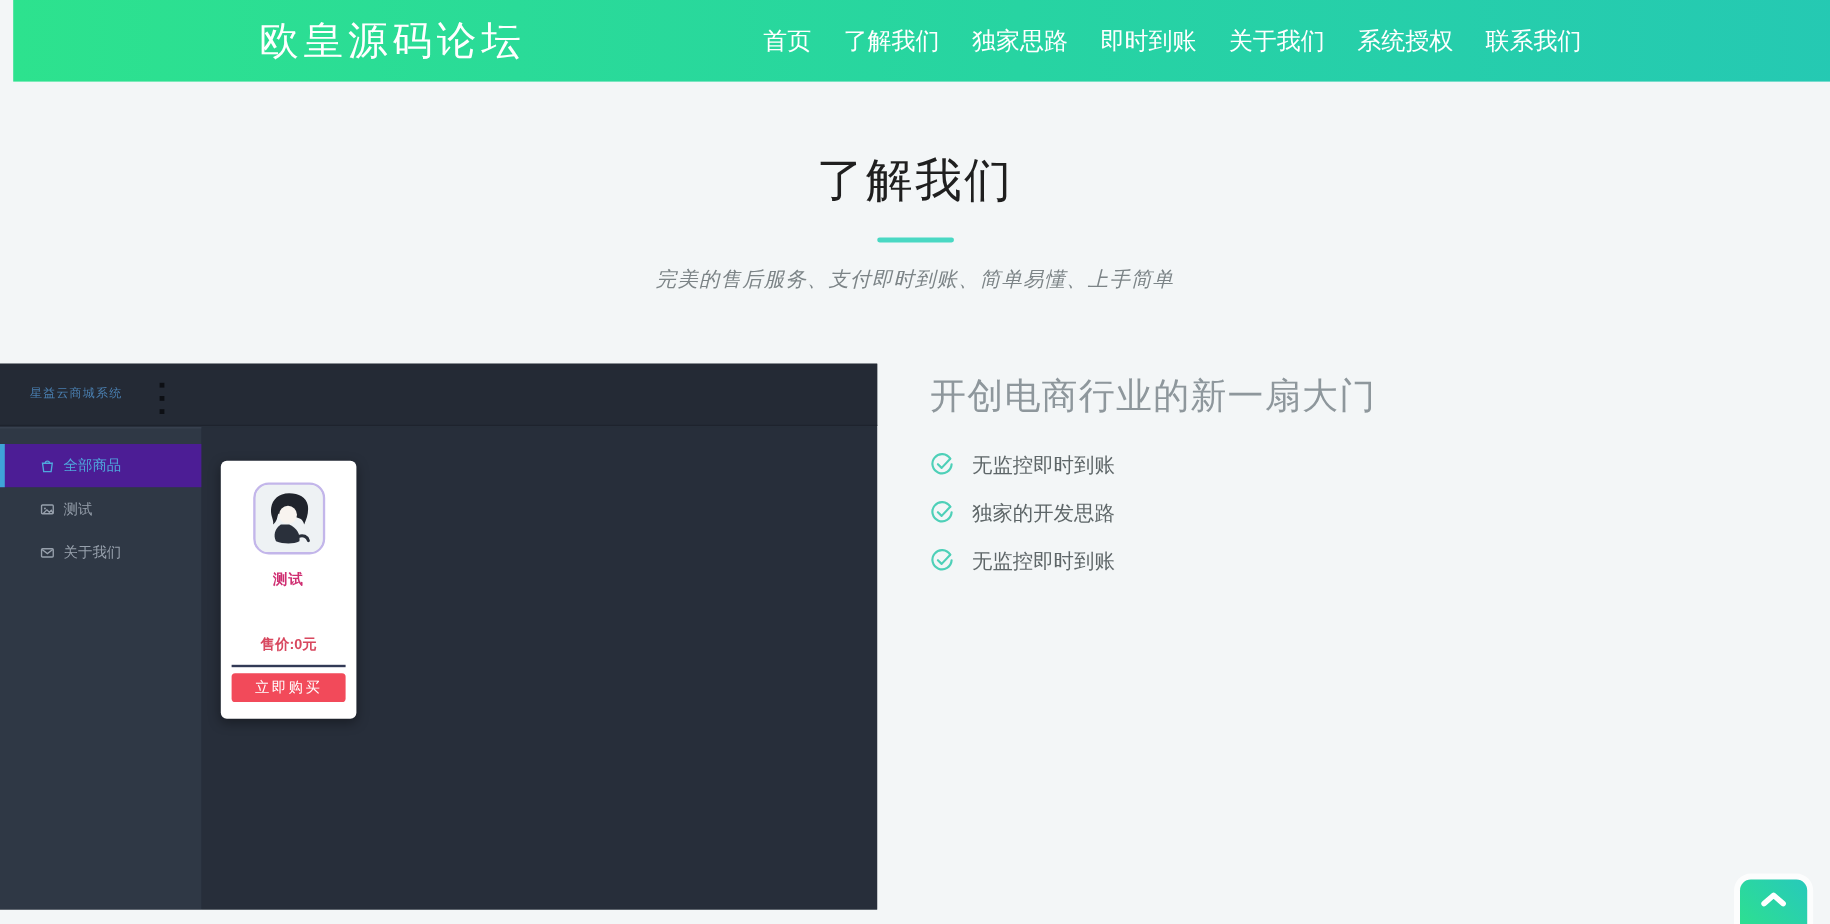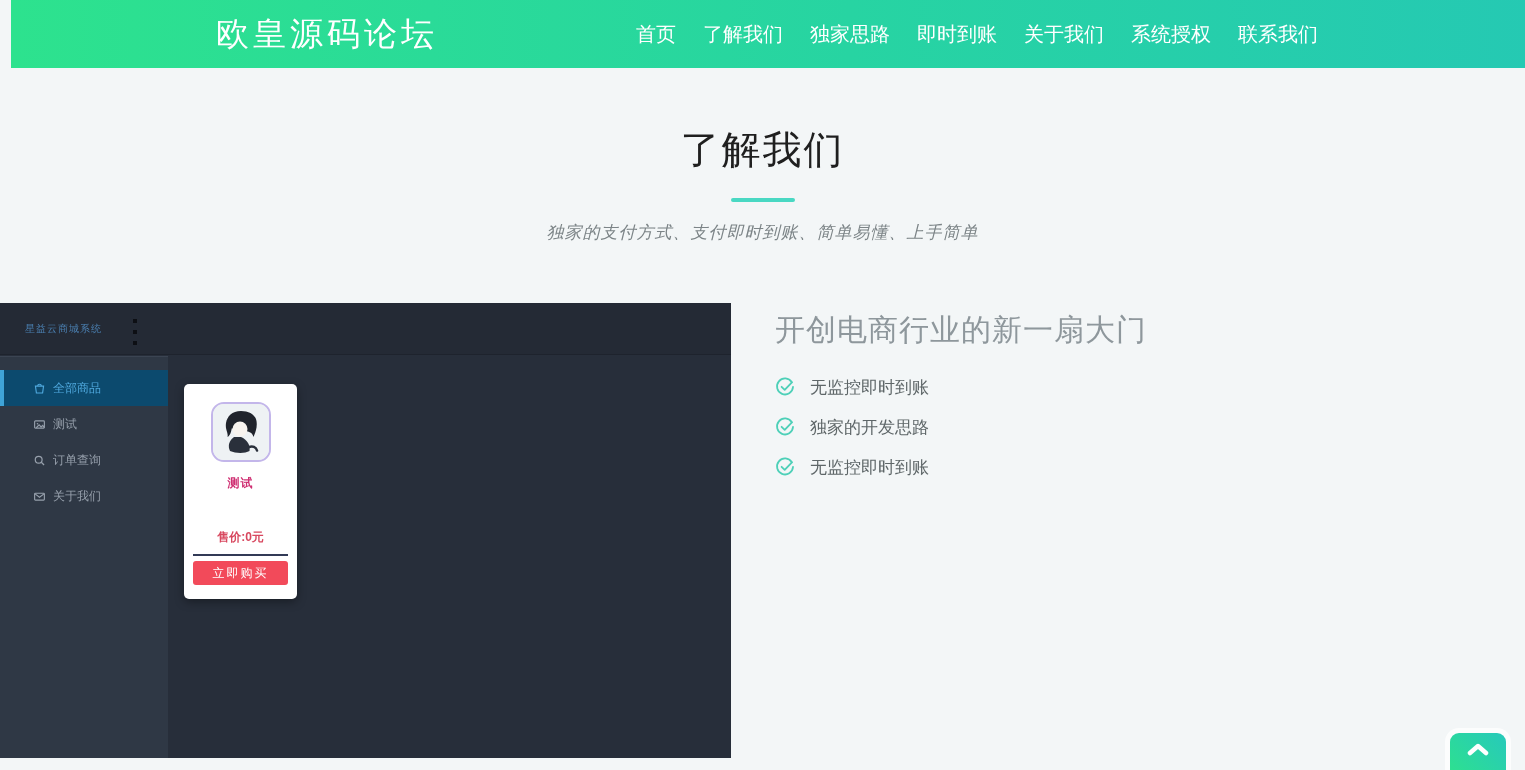--- a/index.html
+++ b/index.html
@@ -69,21 +69,21 @@
   .demo-sidebar {
     position:absolute; left:0; top:53px; width:168px; height:402px;
     background:#2f3845; border-top:1px solid #3b4452; padding-top:13px;
   }
   .s-item {
     position:relative; height:36px; display:flex; align-items:center;
     padding-left:33px; gap:7px; font-size:12px; color:#97a0ac; cursor:pointer;
     white-space:nowrap;
   }
   .s-item svg { width:13px; height:13px; flex:0 0 auto; }
-  .s-item.active { background:#0c4a6e; color:#4fa8dd; }
+  .s-item.active { background:#4c1d95; color:#4fa8dd; }
   .s-item.active::before {
     content:""; position:absolute; left:0; top:0; bottom:0; width:4px;
     background:#3fa4d8;
   }
 
   .demo-main {
     position:absolute; left:168px; top:53px; width:563px; height:402px;
     background:#272e3a;
   }
 
@@ -150,21 +150,21 @@
     <a>即时到账</a>
     <a>关于我们</a>
     <a>系统授权</a>
     <a>联系我们</a>
   </nav>
 </header>
 
 <section class="about">
   <h1>了解我们</h1>
   <div class="title-underline"></div>
-  <p class="subtitle">独家的支付方式、支付即时到账、简单易懂、上手简单</p>
+  <p class="subtitle">完美的售后服务、支付即时到账、简单易懂、上手简单</p>
 </section>
 
 <div class="demo">
   <div class="demo-topbar">
     <span class="demo-brand">星益云商城系统</span>
     <span class="kebab">
         <i></i>
         <i></i>
         <i></i>
       </span>
@@ -178,27 +178,20 @@
       </svg>
       <span>全部商品</span>
     </div>
     <div class="s-item">
       <svg viewBox="0 0 16 16" fill="none" stroke="currentColor" stroke-width="1.4">
         <rect x="2" y="3.5" width="12" height="9" rx="1"></rect>
           <circle cx="5.5" cy="7" r="1" fill="currentColor" stroke="none"></circle>
           <path d="M4 12l3.5-3.5 2.5 2.5 2-2 2 3"></path>
       </svg>
       <span>测试</span>
-    </div>
-    <div class="s-item">
-      <svg viewBox="0 0 16 16" fill="none" stroke="currentColor" stroke-width="1.5">
-        <circle cx="7" cy="7" r="4.2"></circle>
-          <path d="M10.2 10.2 L13.6 13.6"></path>
-      </svg>
-      <span>订单查询</span>
     </div>
     <div class="s-item">
       <svg viewBox="0 0 16 16" fill="none" stroke="currentColor" stroke-width="1.4">
         <rect x="2" y="4" width="12" height="8.5" rx="1"></rect>
           <path d="M2.5 4.8 8 9l5.5-4.2"></path>
       </svg>
       <span>关于我们</span>
     </div>
   </aside>
 

